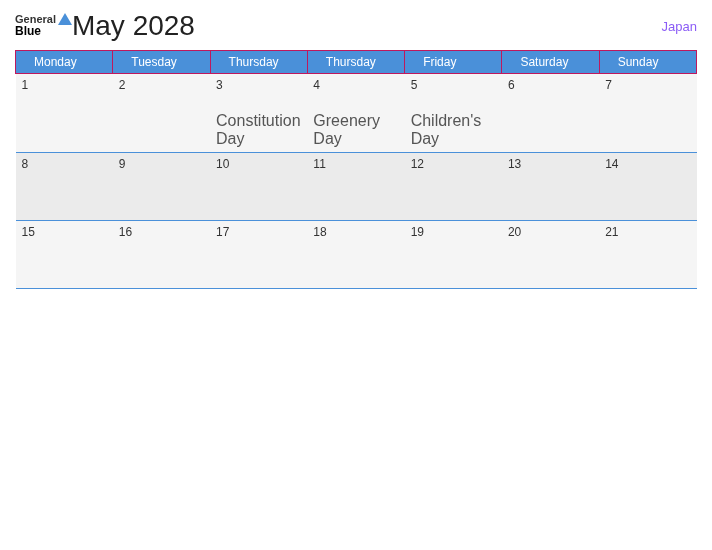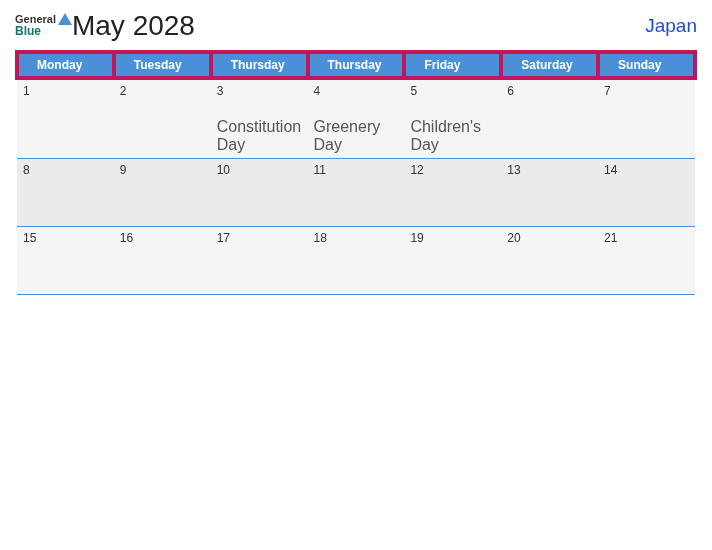--- a/index.html
+++ b/index.html
@@ -38,50 +38,50 @@
     }
     .logo-triangle {
       width: 0;
       height: 0;
       border-left: 7px solid transparent;
       border-right: 7px solid transparent;
       border-bottom: 12px solid #4a90d9;
       display: inline-block;
     }
     .logo-blue {
-      color: #0f766e;
+      color: #000000;
       font-size: 12px;
       font-weight: bold;
     }
     .title {
       font-size: 28px;
       font-weight: normal;
       color: #222;
       text-align: left;
       flex: 1;
     }
     .country {
-      font-size: 19px;
-      color: #1d4ed8;
+      font-size: 13px;
+      color: #8b5cf6;
       font-weight: normal;
       min-width: 60px;
       text-align: right;
     }
     .calendar {
       width: 100%;
       border-collapse: collapse;
     }
     .calendar thead tr th {
       background: #4a90d9;
       color: #fff;
       font-size: 12px;
-      font-weight: bold;
+      font-weight: normal;
       padding: 4px 18px;
       text-align: left;
-      border: 4px solid #be185d;
+      border: 1px solid #be185d;
     }
     .calendar tbody tr {
       height: 68px;
     }
     .calendar tbody tr td {
       vertical-align: top;
       padding: 4px 6px;
       font-size: 12px;
       color: #333;
       border-bottom: 1.5px solid #4a90d9;

